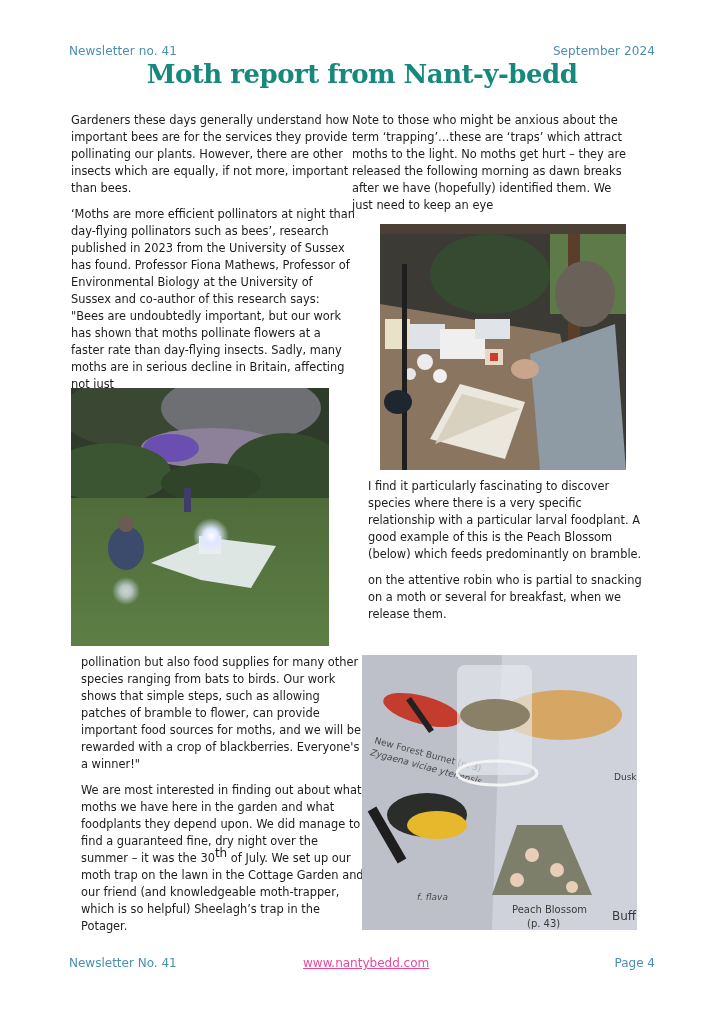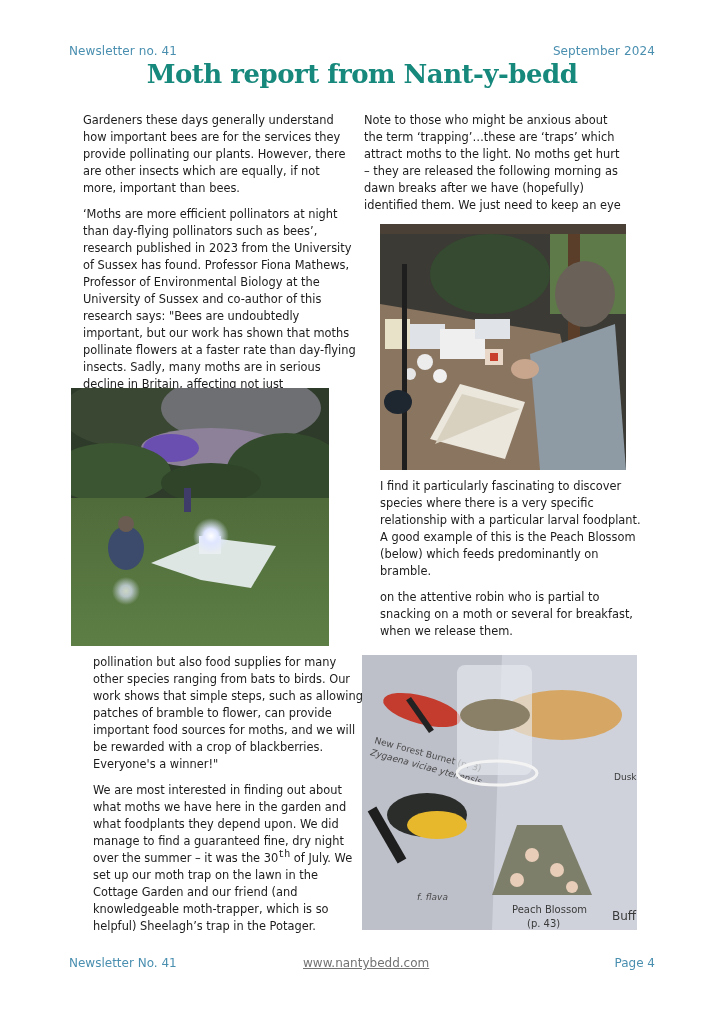--- a/index.html
+++ b/index.html
@@ -2,26 +2,26 @@
 <html><head>
 <meta charset="utf-8">
 <style>
   html, body { margin: 0; padding: 0; background: #ffffff; }
   body { width: 724px; height: 1023px; position: relative; overflow: hidden; font-family: "DejaVu Sans", sans-serif; color: #1c1c1c; }
   .hdr { position: absolute; top: 44px; font-size: 12px; color: #4a8fb0; letter-spacing: 0.1px; }
   .hdr.left { left: 69px; }
   .hdr.right { right: 69px; text-align: right; }
   .title { position: absolute; top: 59px; left: 0; width: 724px; text-align: center; font-family: "DejaVu Serif", serif; font-weight: bold; font-size: 26px; color: #17887c; letter-spacing: -0.5px; }
   .col { position: absolute; font-size: 11.4px; line-height: 17px; }
-  .col p { margin: 0 0 9px 12px; }
+  .col p { margin: 0 0 9px 0; }
   .c1a { left: 71px; top: 112px; width: 285px; }
   .c1b { left: 81px; top: 654px; width: 285px; }
   .c2a { left: 352px; top: 112px; width: 275px; }
   .c2b { left: 368px; top: 478px; width: 275px; }
-  sup { font-size: 10px; line-height: 0; font-family: Liberation Mono, monospace; }
+  sup { font-size: 12px; line-height: 0; }
   .photo { position: absolute; overflow: hidden; }
   .p-garden { left: 71px; top: 388px; width: 258px; height: 258px; }
   .p-desk { left: 380px; top: 224px; width: 246px; height: 246px; }
   .p-book { left: 362px; top: 655px; width: 275px; height: 275px; }
   .photo svg { display: block; width: 100%; height: 100%; }
   .ftr { position: absolute; top: 956px; font-size: 12px; color: #4a8fb0; }
   .ftr.left { left: 69px; }
   .ftr.mid { left: 303px; text-decoration: underline; cursor: pointer; }
   .ftr.right { right: 69px; }
 </style>
@@ -133,14 +133,14 @@
     <circle cx="155" cy="225" r="7" fill="#e8cdb8"></circle>
     <circle cx="210" cy="232" r="6" fill="#e8cdb8"></circle>
     <text x="150" y="258" font-size="10" fill="#3a3a3a" font-family="DejaVu Sans, sans-serif">Peach Blossom</text>
     <text x="165" y="272" font-size="10" fill="#3a3a3a" font-family="DejaVu Sans, sans-serif">(p. 43)</text>
     <text x="252" y="125" font-size="9" fill="#3a3a3a" font-family="DejaVu Sans, sans-serif">Dusk</text>
     <text x="250" y="265" font-size="12" fill="#3a3a3a" font-family="DejaVu Sans, sans-serif">Buff</text>
   </svg>
 </div>
 
 <div class="ftr left">Newsletter No. 41</div>
-<a class="ftr mid" style="color:#737373">www.nantybedd.com</a>
+<a class="ftr mid" style="color:#ec4899">www.nantybedd.com</a>
 <div class="ftr right">Page 4</div>
 
 </body></html>

